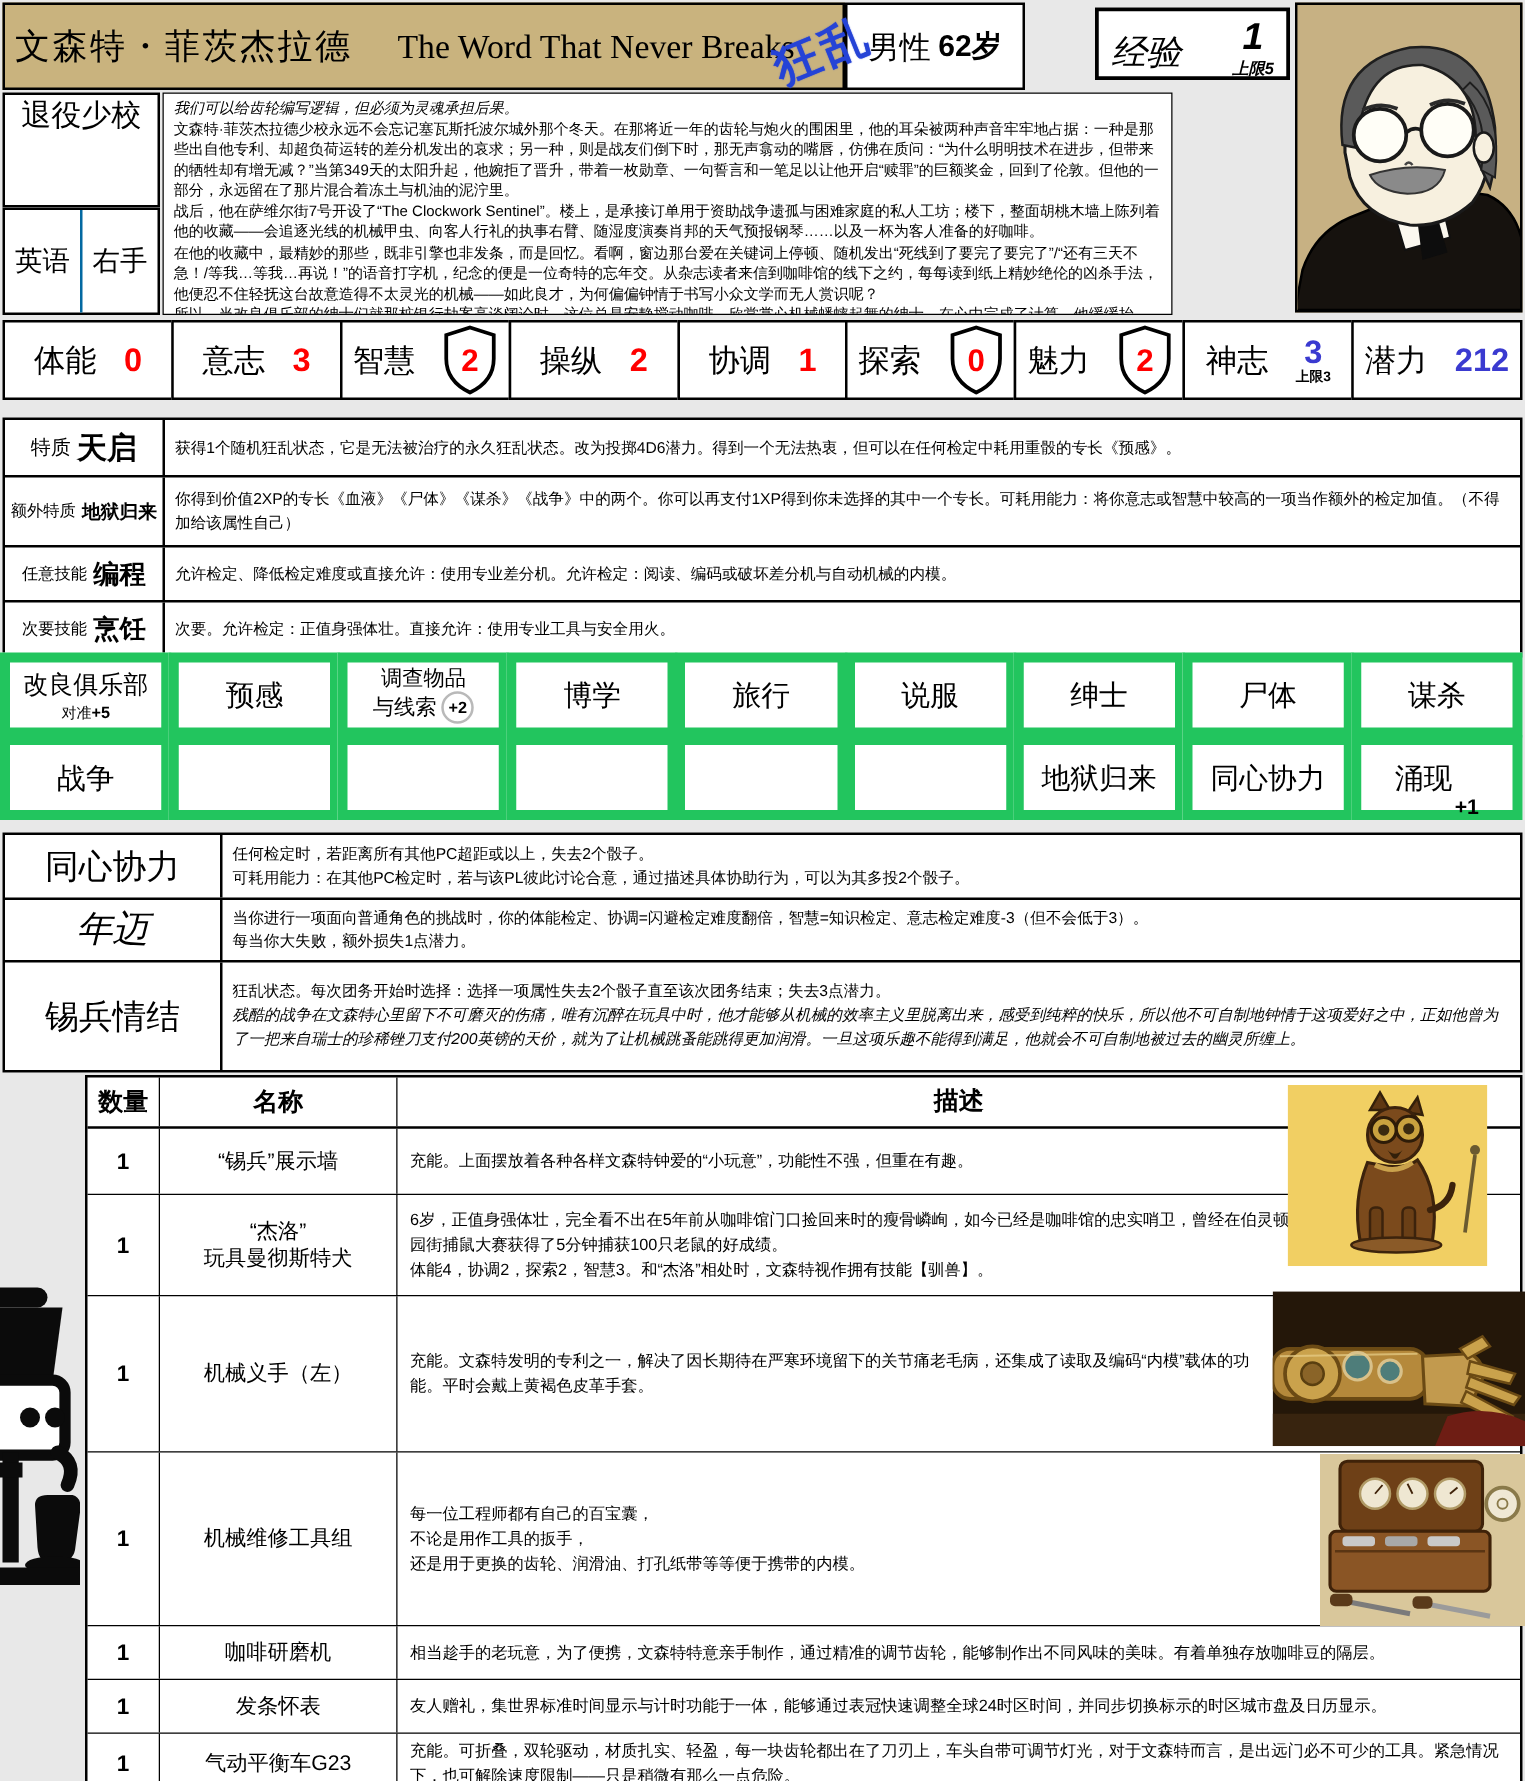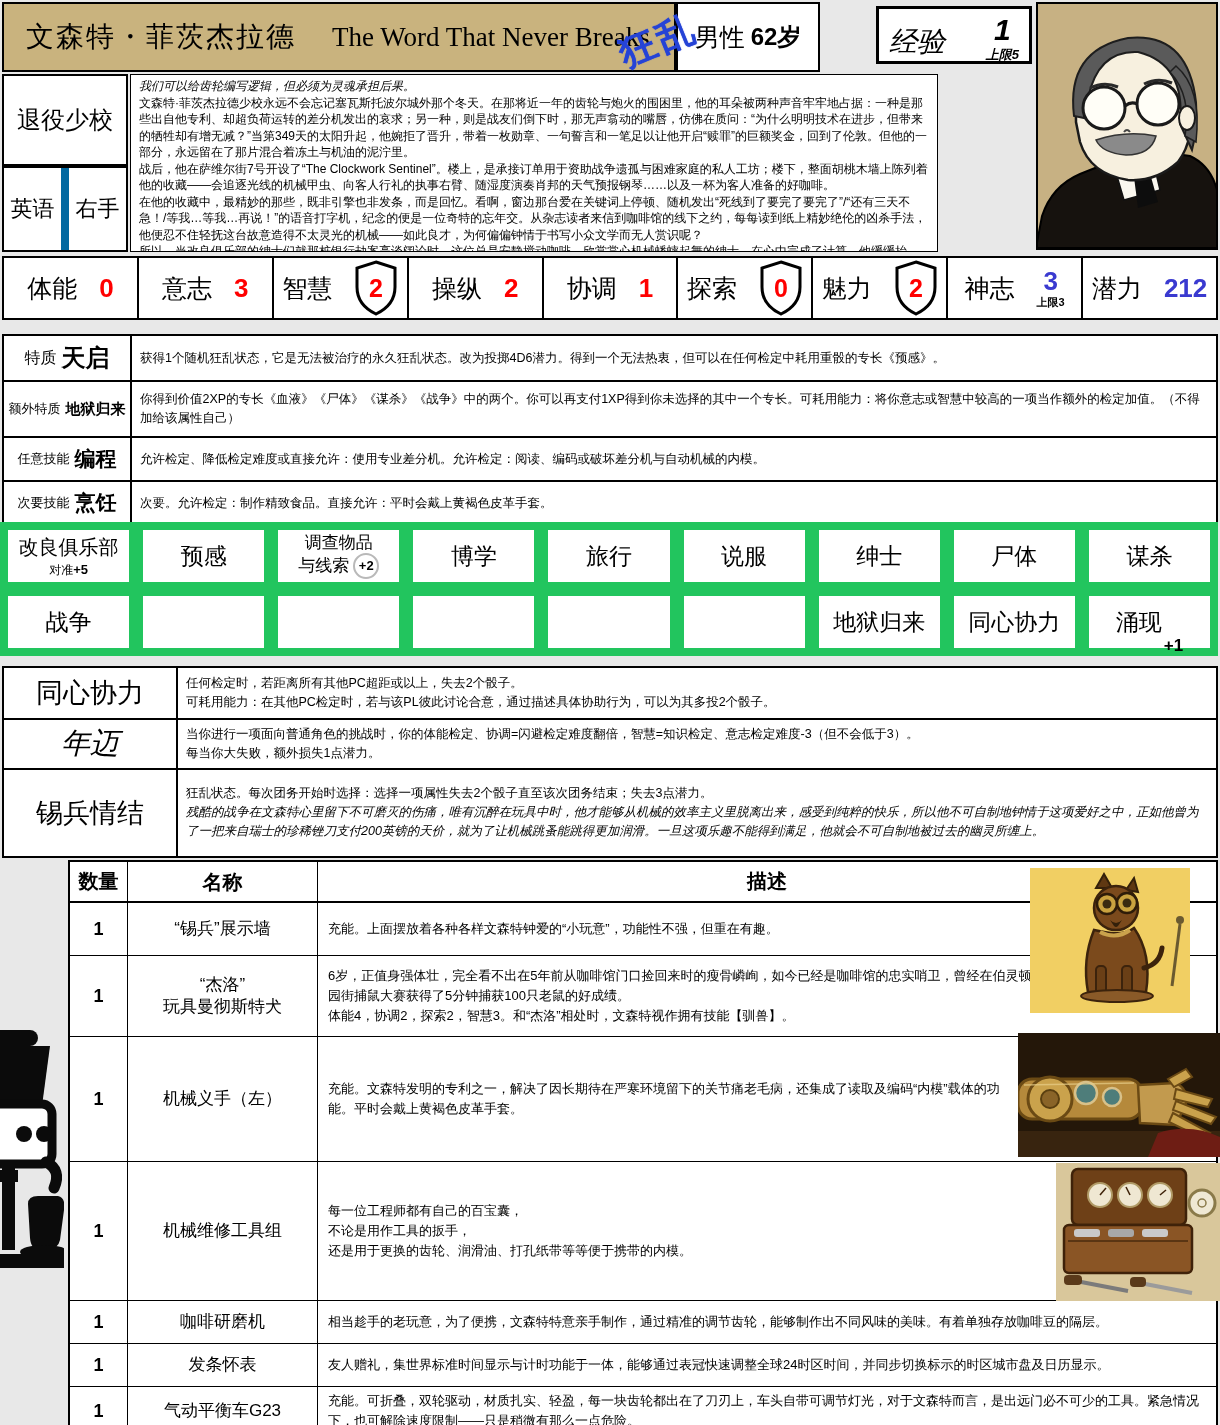--- a/index.html
+++ b/index.html
@@ -2,38 +2,38 @@
 <html><head>
 <meta charset="utf-8">
 <style>
   html,body{margin:0;padding:0;background:#e8e8e8;}
   #page{position:relative;width:1220px;height:1425px;background:#e8e8e8;overflow:hidden;
         font-family:"Liberation Sans","DejaVu Sans",sans-serif;color:#000;}
   .box{position:absolute;background:#fff;border:2px solid #000;box-sizing:border-box;}
 
   
   .name-box{left:2px;top:2px;width:674px;height:70px;background:#c9b37e;display:flex;align-items:center;}
-  .char-name{font-family:Liberation Serif, serif;font-size:28px;letter-spacing:2px;padding-left:22px;white-space:nowrap;}
+  .char-name{font-family:Liberation Serif, serif;font-size:28px;letter-spacing:2px;padding-left:8px;white-space:nowrap;}
   .char-title{font-family:"Liberation Serif","DejaVu Serif",serif;font-size:27px;padding-left:36px;white-space:nowrap;}
   .stamp{position:absolute;left:618px;top:16px;z-index:9;font-size:37px;font-weight:900;color:#2543d6;
          transform:rotate(-22deg);letter-spacing:3px;text-shadow:0 0 1px #2543d6;}
   .gender-box{left:676px;top:2px;width:144px;height:70px;display:flex;align-items:center;justify-content:center;gap:6px;}
   .gender{font-size:25px;}
   .age{font-size:24px;font-weight:bold;}
   .exp-box{left:876px;top:6px;width:156px;height:58px;border-width:3px;display:flex;align-items:flex-end;padding:0 10px;font-style:italic;}
   .exp-label{font-size:28px;}
   .exp-col{margin-left:auto;display:flex;flex-direction:column;align-items:center;line-height:1;}
   .exp-value{font-size:30px;font-weight:bold;}
   .exp-cap{font-size:13px;font-weight:bold;margin-top:3px;}
   .portrait-box{left:1036px;top:2px;width:182px;height:248px;background:#c7b183;padding:0;}
 
   
-  .occ-box{left:2px;top:74px;width:126px;height:92px;display:flex;align-items:center;justify-content:center;font-size:24px;}
+  .occ-box{left:2px;top:74px;width:126px;height:92px;display:flex;justify-content:center;font-size:24px;}
   .lang-box{left:2px;top:166px;width:126px;height:86px;display:flex;}
-  .lang-cell{flex:1;display:flex;align-items:center;justify-content:center;font-size:22px;border-right:8px solid #0369a1;}
+  .lang-cell{flex:1;display:flex;align-items:center;justify-content:center;font-size:22px;border-right:2px solid #0369a1;}
   .lang-cell:last-child{border-right:none;}
   .bio-box{left:130px;top:74px;width:808px;height:178px;border-width:1.5px;padding:3px 8px;overflow:hidden;}
   .bio-box p{margin:0;font-size:12px;line-height:1.38;}
   .bio-motto{font-style:italic;}
 
   
   .stats-row{position:absolute;left:2px;top:256px;width:1216px;height:64px;display:flex;}
   .stat-cell{flex:1;background:#fff;border:2px solid #000;margin-left:-2px;box-sizing:border-box;
              display:flex;align-items:center;justify-content:center;gap:22px;}
   .stat-cell:first-child{margin-left:0;}
@@ -230,21 +230,21 @@
         <span class="t-cat">任意技能</span>
         <span class="t-name mid">编程</span>
       </div>
       <div class="t-desc">允许检定、降低检定难度或直接允许：使用专业差分机。允许检定：阅读、编码或破坏差分机与自动机械的内模。</div>
     </div>
     <div class="t-row" style="min-height:42px;">
       <div class="t-label">
         <span class="t-cat">次要技能</span>
         <span class="t-name mid">烹饪</span>
       </div>
-      <div class="t-desc">次要。允许检定：制作精致食品。直接允许：平时会戴上黄褐色皮革手套。</div>
+      <div class="t-desc">次要。允许检定：正值身强体壮。直接允许：使用专业工具与安全用火。</div>
     </div>
   </div>
 
   <div class="skills-grid">
     <div class="sk-cell">
       <span style="font-size:20px;">改良俱乐部</span>
       <span class="sk-sub"><span>对准</span><b>+5</b></span>
     </div>
     <div class="sk-cell">
         <span>预感</span>

